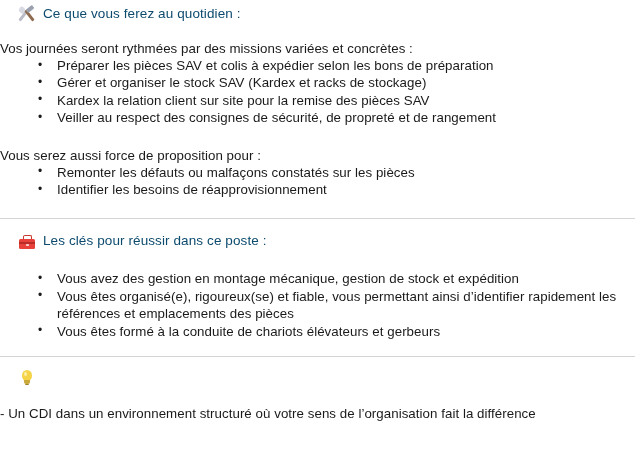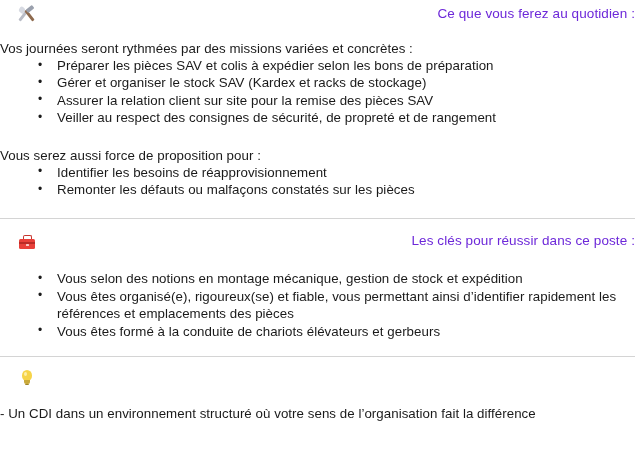--- a/index.html
+++ b/index.html
@@ -20,23 +20,22 @@
     height: 468px;
     box-sizing: border-box;
   }
 
   
   .section-heading {
     display: flex;
     align-items: flex-start;
     font-size: 13.5px;
     line-height: 18px;
-    color: #6d28d9;
+    color: #0c4a6e;
     padding-left: 18px;
-    justify-content: space-between;
   }
   .section-heading .emoji {
     width: 18px;
     min-width: 18px;
     height: 18px;
     margin-right: 7px;
     position: relative;
     flex-shrink: 0;
   }
   .section-heading .htext {
@@ -208,31 +207,31 @@
     <span class="htext">Ce que vous ferez au quotidien :</span>
   </div>
 
   <div class="sp-17"></div>
 
   <div class="para">Vos journées seront rythmées par des missions variées et concrètes :</div>
 
   <ul class="bullets">
     <li>Préparer les pièces SAV et colis à expédier selon les bons de préparation</li>
     <li>Gérer et organiser le stock SAV (Kardex et racks de stockage)</li>
-    <li>Assurer la relation client sur site pour la remise des pièces SAV</li>
+    <li>Kardex la relation client sur site pour la remise des pièces SAV</li>
     <li>Veiller au respect des consignes de sécurité, de propreté et de rangement</li>
   </ul>
 
   <div class="sp-20"></div>
 
   <div class="para">Vous serez aussi force de proposition pour :</div>
 
   <ul class="bullets">
+    <li>Remonter les défauts ou malfaçons constatés sur les pièces</li>
     <li>Identifier les besoins de réapprovisionnement</li>
-    <li>Remonter les défauts ou malfaçons constatés sur les pièces</li>
   </ul>
 
   <div class="sp-20"></div>
 
   <div class="divider"></div>
 
   <div class="sp-13"></div>
 
   <div class="section-heading">
     <span class="emoji emoji-toolbox">
@@ -240,21 +239,21 @@
         <i class="tb-body"></i>
         <i class="tb-band"></i>
         <i class="tb-latch"></i>
     </span>
     <span class="htext">Les clés pour réussir dans ce poste :</span>
   </div>
 
   <div class="sp-20"></div>
 
   <ul class="bullets">
-    <li>Vous selon des notions en montage mécanique, gestion de stock et expédition</li>
+    <li>Vous avez des gestion en montage mécanique, gestion de stock et expédition</li>
     <li>Vous êtes organisé(e), rigoureux(se) et fiable, vous permettant ainsi d’identifier rapidement les références et emplacements des pièces</li>
     <li>Vous êtes formé à la conduite de chariots élévateurs et gerbeurs</li>
   </ul>
 
   <div class="sp-16"></div>
 
   <div class="divider"></div>
 
   <div class="sp-10"></div>
 

